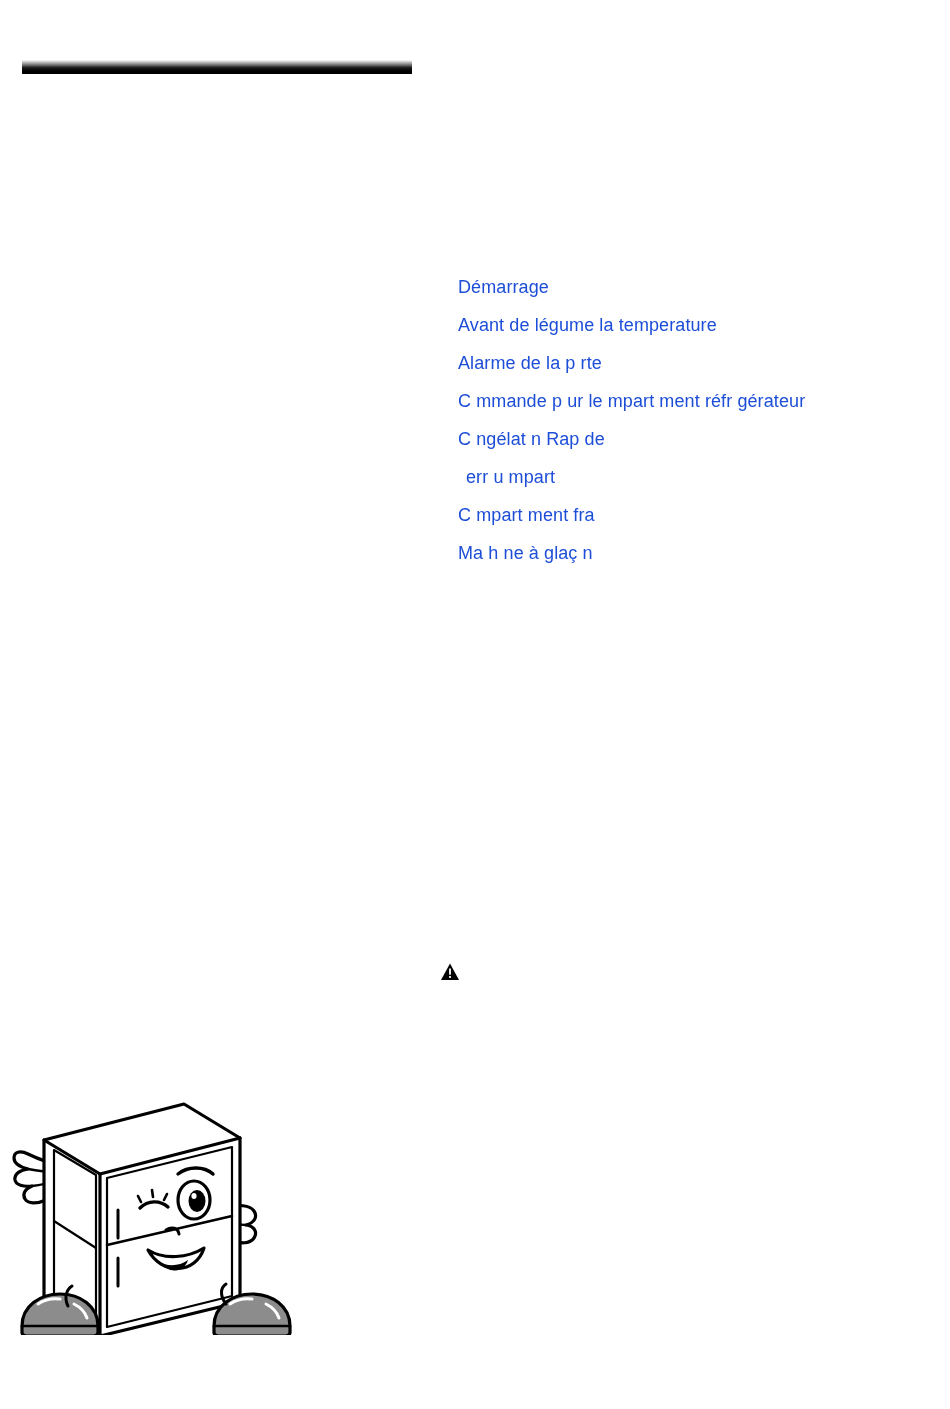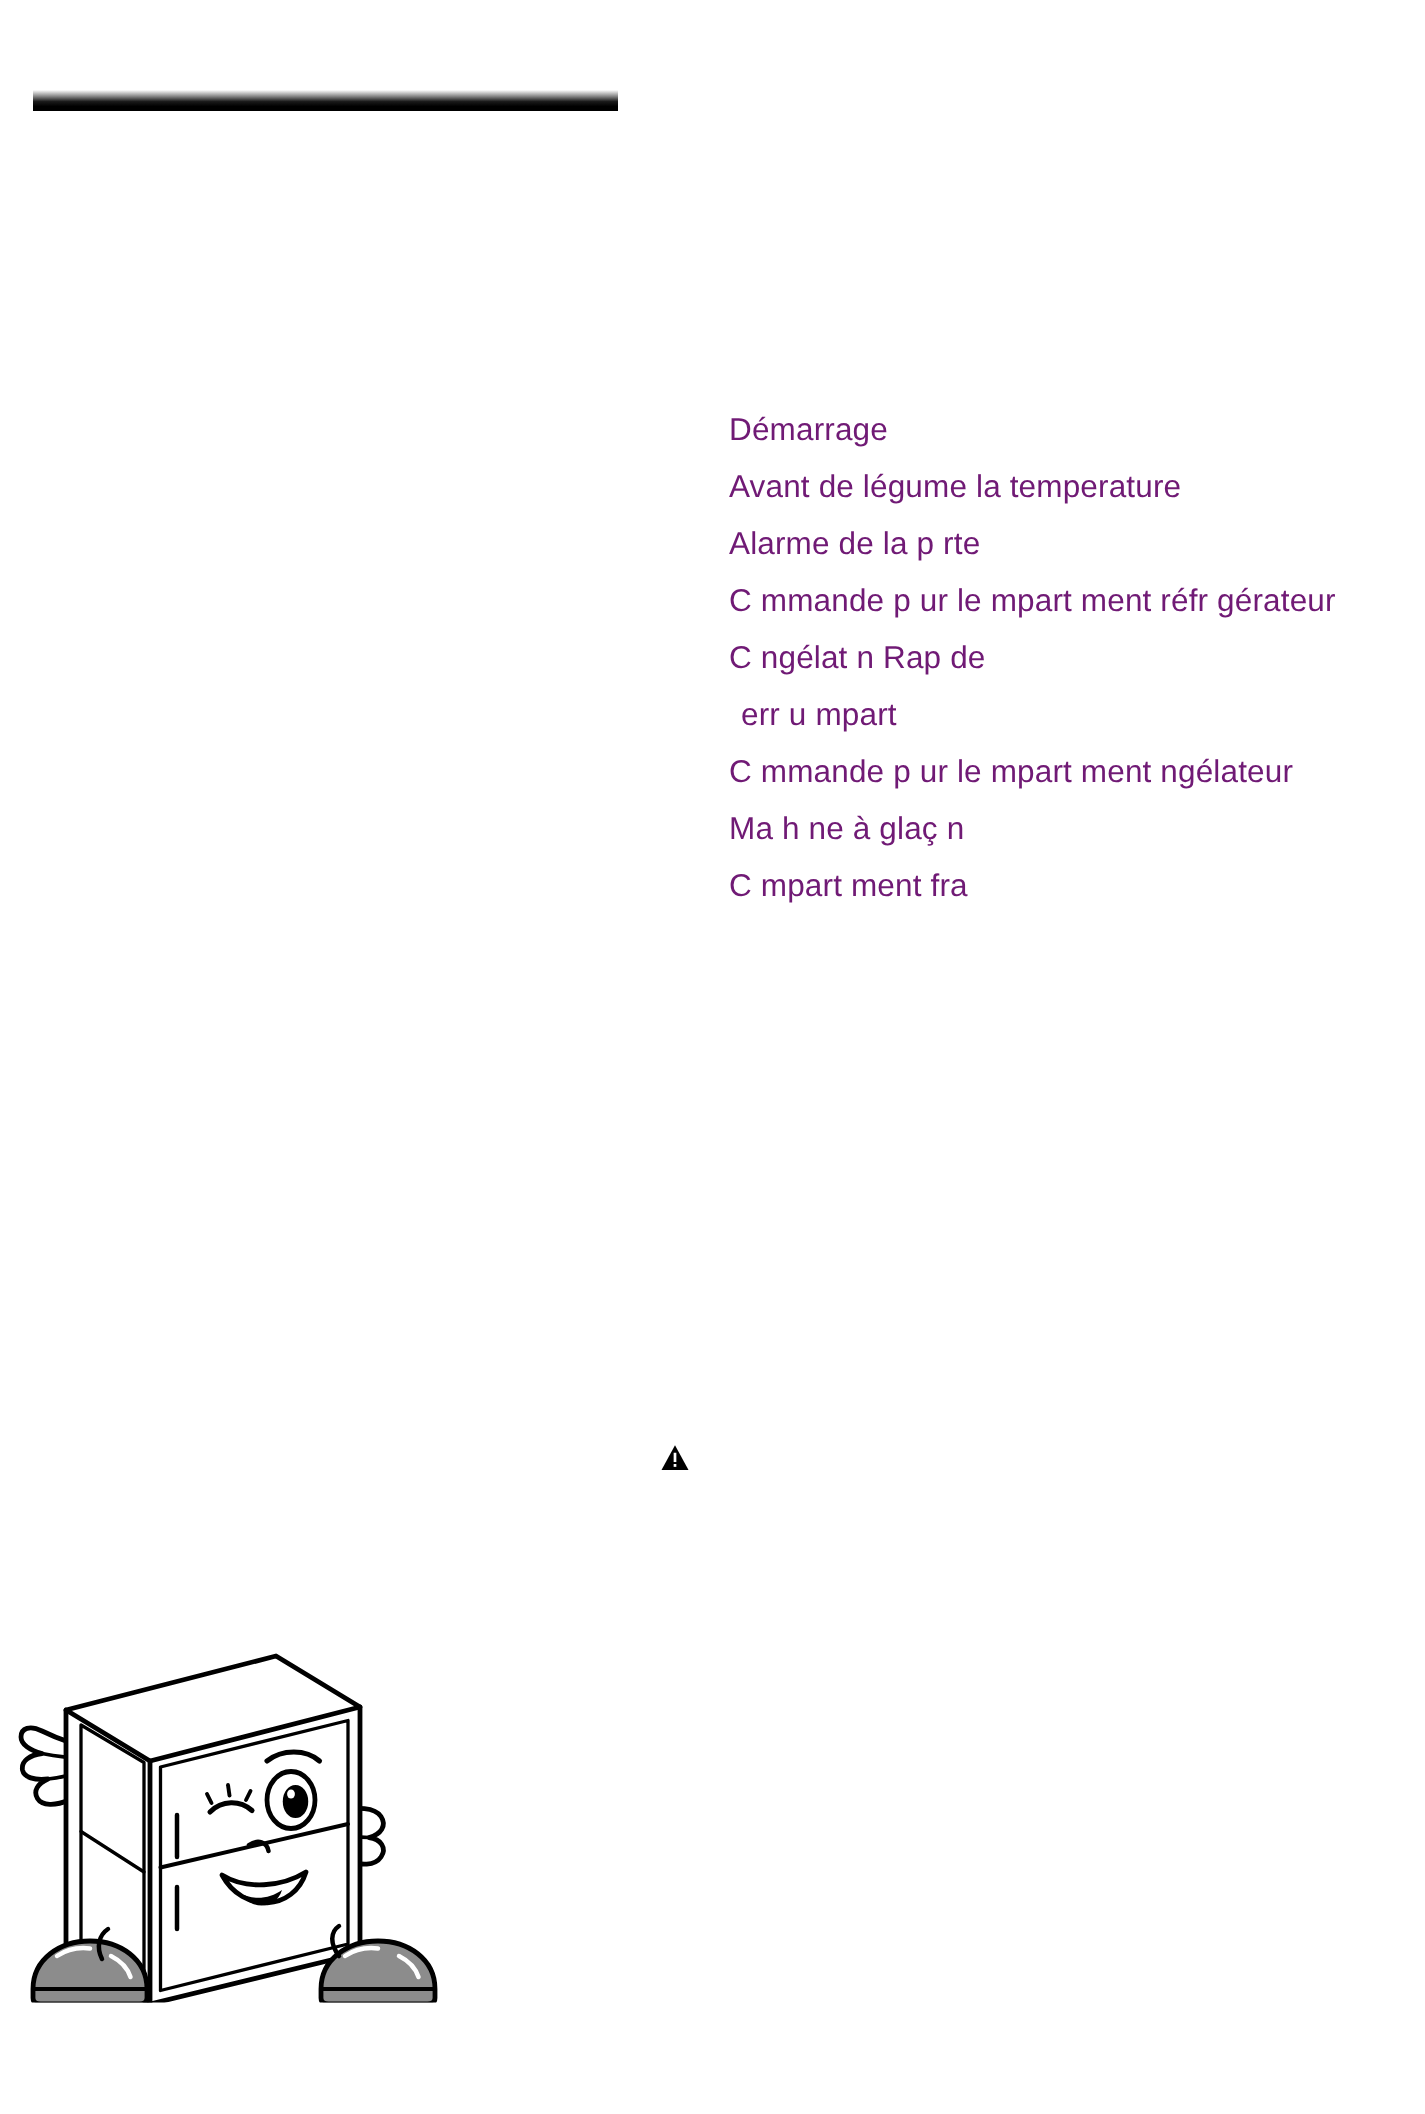--- a/index.html
+++ b/index.html
@@ -27,26 +27,25 @@
   }
 
   
   .toc {
     position: absolute;
     left: 458px;
     top: 268px;
     width: 470px;
   }
   .toc-item {
-    font-size: 21px;
+    font-size: 18px;
     line-height: 38px;
     letter-spacing: 0.1px;
     white-space: nowrap;
-    color: #701a75;
-    margin-left: 28px;
+    color: #1d4ed8;
   }
   .toc-item.indented {
     padding-left: 8px;
   }
 
   
   .warning-icon {
     position: absolute;
     left: 440px;
     top: 962px;
@@ -68,23 +67,22 @@
 
 <div class="top-rule"></div>
 
 <div class="toc">
   <div class="toc-item">Démarrage</div>
   <div class="toc-item">Avant de légume la temperature</div>
   <div class="toc-item">Alarme de la p  rte</div>
   <div class="toc-item">C  mmande  p  ur le    mpart ment réfr gérateur</div>
   <div class="toc-item">C  ngélat  n Rap de</div>
   <div class="toc-item indented">err  u mpart</div>
-  <div class="toc-item">C  mmande  p  ur le    mpart ment    ngélateur</div>
+  <div class="toc-item">C  mpart ment fra</div>
   <div class="toc-item">Ma  h ne à glaç  n</div>
-  <div class="toc-item">C  mpart ment fra</div>
 </div>
 
 <div class="warning-icon">
   <svg width="20" height="20" viewBox="0 0 20 20" xmlns="http://www.w3.org/2000/svg">
     <polygon points="10,1.5 19,18 1,18" fill="#000000"></polygon>
     <rect x="9.1" y="6.5" width="1.8" height="6.2" fill="#ffffff"></rect>
     <rect x="9.1" y="14" width="1.8" height="1.9" fill="#ffffff"></rect>
   </svg>
 </div>
 

